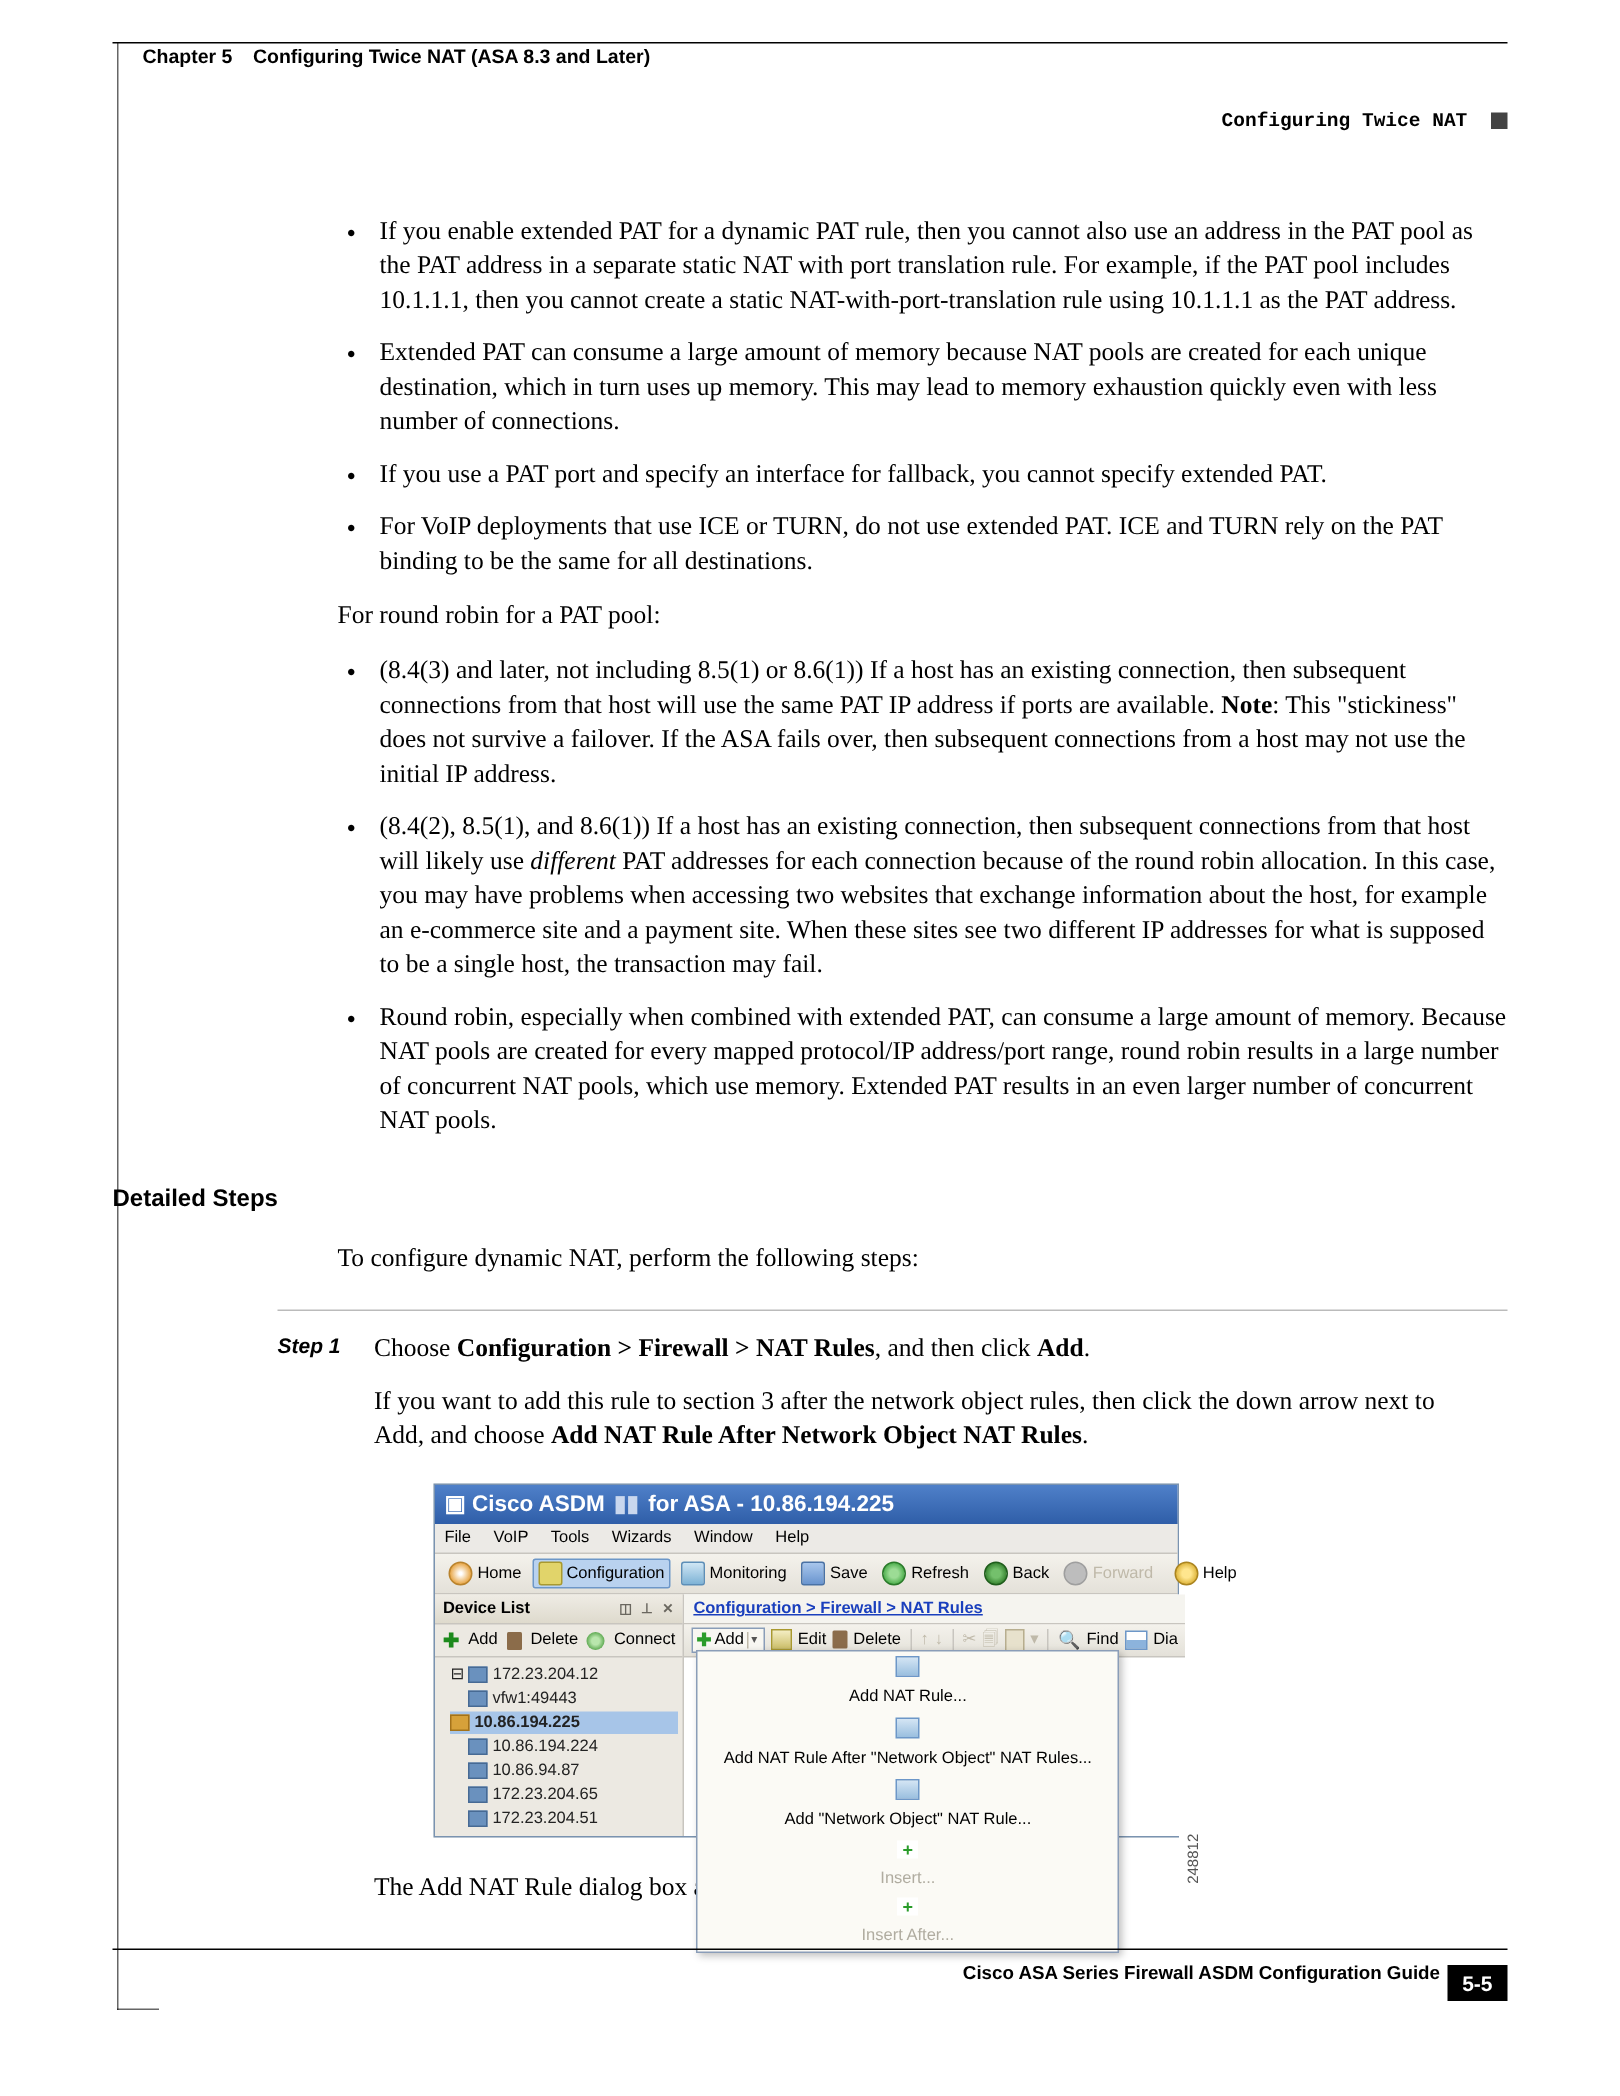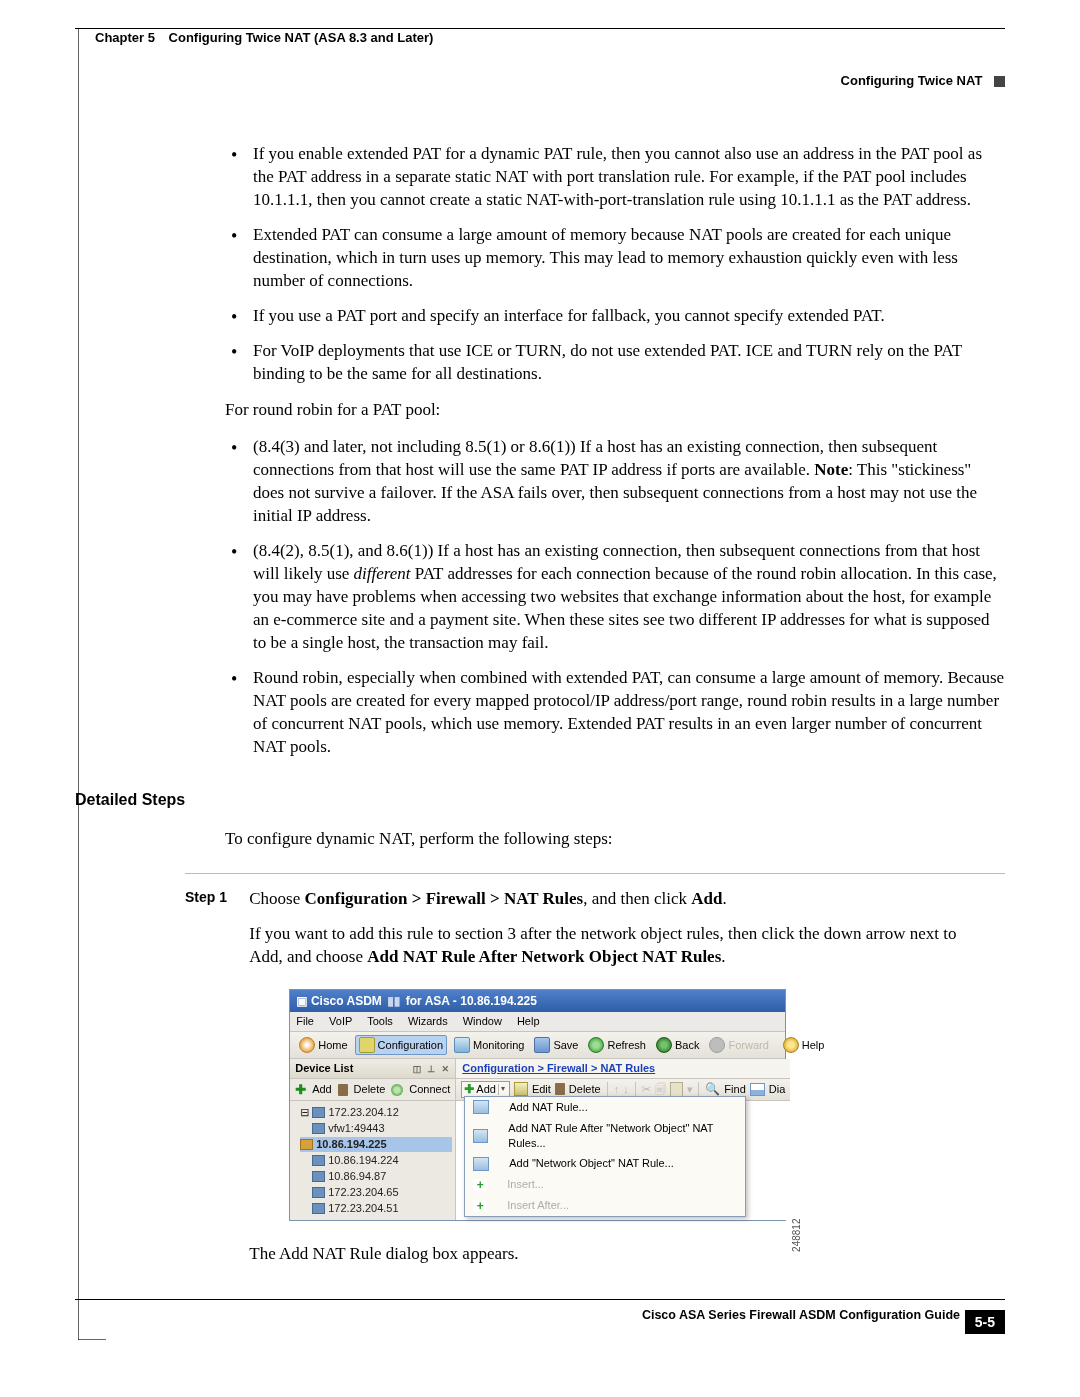--- a/index.html
+++ b/index.html
@@ -24,21 +24,21 @@
   .chapter-line {
     font-family: Arial, Helvetica, sans-serif;
     font-size: 13px;
     font-weight: bold;
     margin: 0 0 18px 20px;
   }
   .chapter-line .chap {
     margin-right: 10px;
   }
   .section-line {
-    font-family: Liberation Sans, sans-serif;
+    font-family: Liberation Mono, monospace;
     font-size: 13px;
     font-weight: bold;
     text-align: right;
     margin: 28px 0 0 0;
   }
   .section-line .sq {
     display: inline-block;
     width: 11px;
     height: 11px;
     background: #444;
@@ -83,20 +83,21 @@
     padding-top: 14px;
     margin-top: 22px;
   }
   .step-label {
     font-family: Arial, Helvetica, sans-serif;
     font-weight: bold;
     font-size: 14px;
     display: inline-block;
     width: 60px;
     vertical-align: top;
+    font-style: italic;
   }
   .step-body {
     display: inline-block;
     width: 720px;
     vertical-align: top;
     font-size: 17px;
     line-height: 1.35;
   }
   .step-body p { margin: 0 0 12px 0; }
   .step-body .bold { font-weight: bold; }
@@ -109,21 +110,21 @@
     font-family: Tahoma, Arial, sans-serif;
     font-size: 11px;
     position: relative;
     background: #eceae6;
   }
   .asdm-title {
     background: linear-gradient(#4f80c9, #2f5ea8);
     color: #fff;
     padding: 3px 6px;
     font-weight: bold;
-    font-size: 12px;
+    font-size: 15px;
   }
   .asdm-title .muted { color: #c9d7ee; margin: 0 2px; }
   .asdm-menu {
     background: #eceae6;
     padding: 2px 6px;
     border-bottom: 1px solid #c8c5bf;
   }
   .asdm-menu span { margin-right: 12px; }
   .asdm-toolbar {
     background: linear-gradient(#f4f2ec, #e4e1d9);
@@ -242,22 +243,23 @@
     top: 37px;
     left: 8px;
     background: #fbfaf5;
     border: 1px solid #8a9db8;
     width: 280px;
     box-shadow: 2px 2px 5px rgba(0,0,0,0.25);
   }
   .menu-drop .mi {
     display: flex;
     align-items: center;
-    gap: 20px;
+    gap: 6px;
     padding: 3px 8px;
+    flex-direction: column;
   }
   .menu-drop .mi.dis { color: #b0aca0; }
   .menu-drop .mi .mic {
     width: 14px; height: 12px;
     background: linear-gradient(#d4e5f4, #9abfdf);
     border: 1px solid #6d97c8;
     display: inline-block;
   }
   .menu-drop .mi .mic.plus { background: #fff; border: none; color: #2a9c2a; font-weight: bold; text-align: center; font-size: 12px; line-height: 12px; }
   .sideid {

